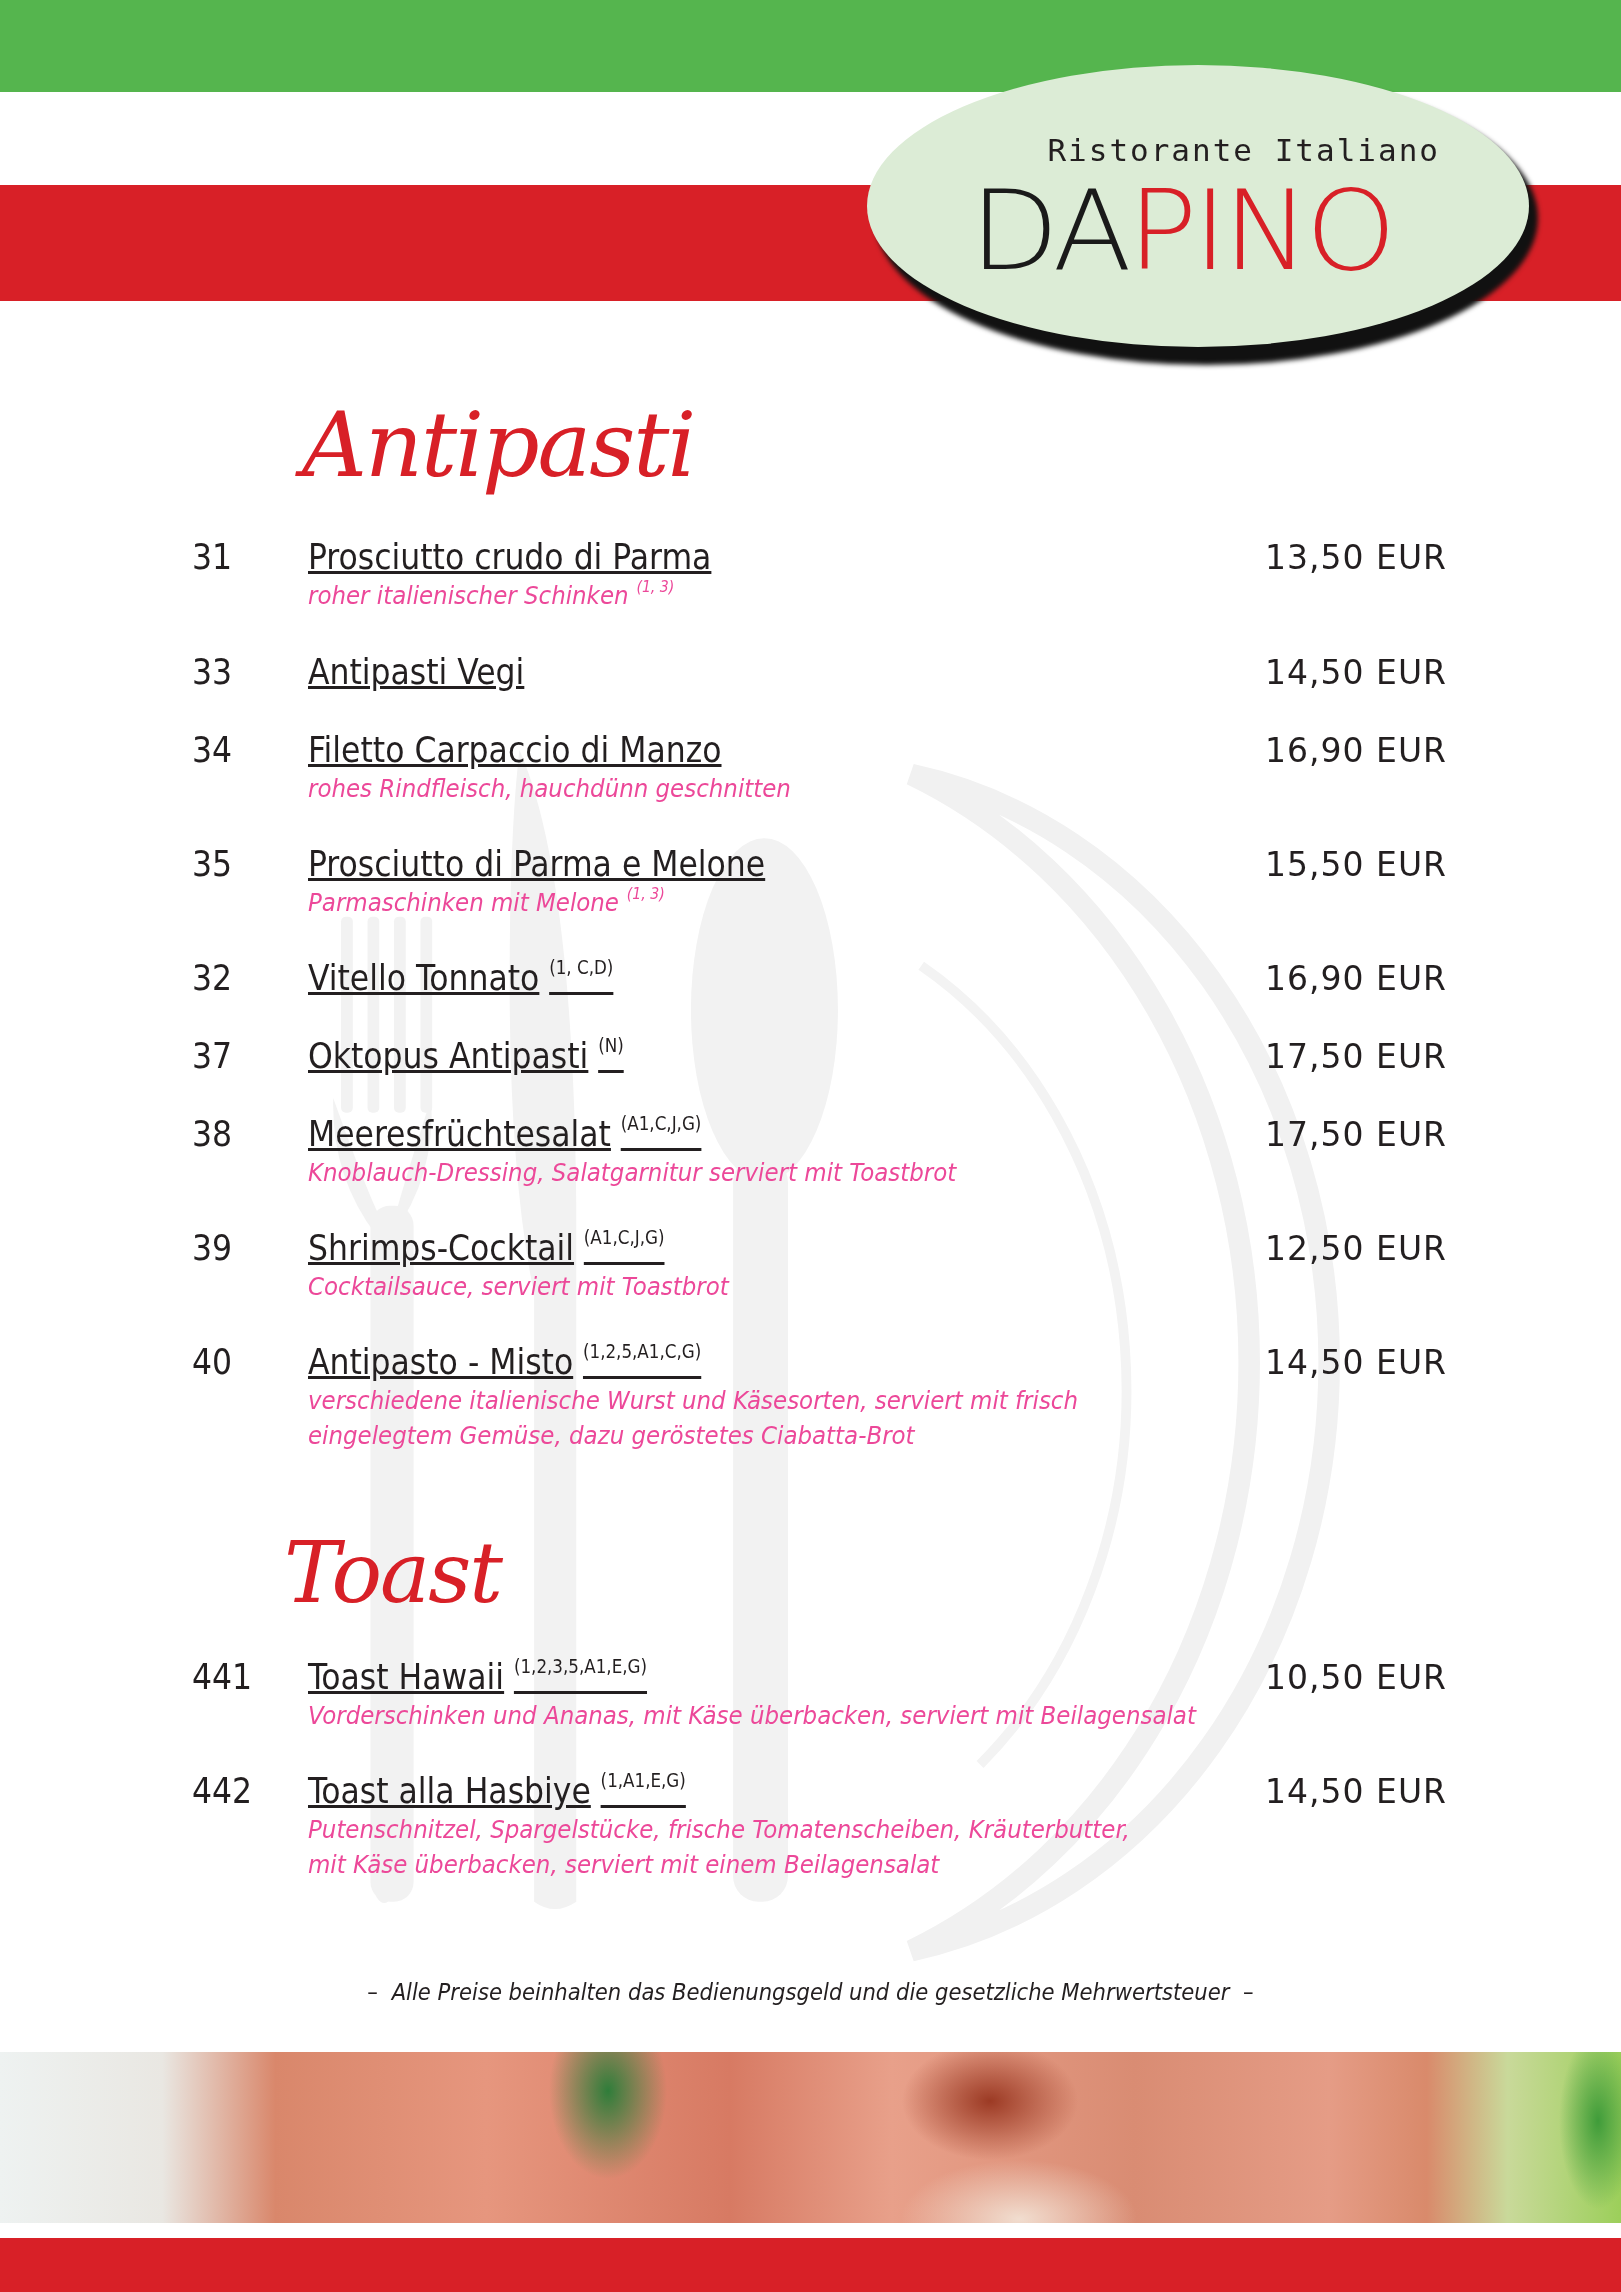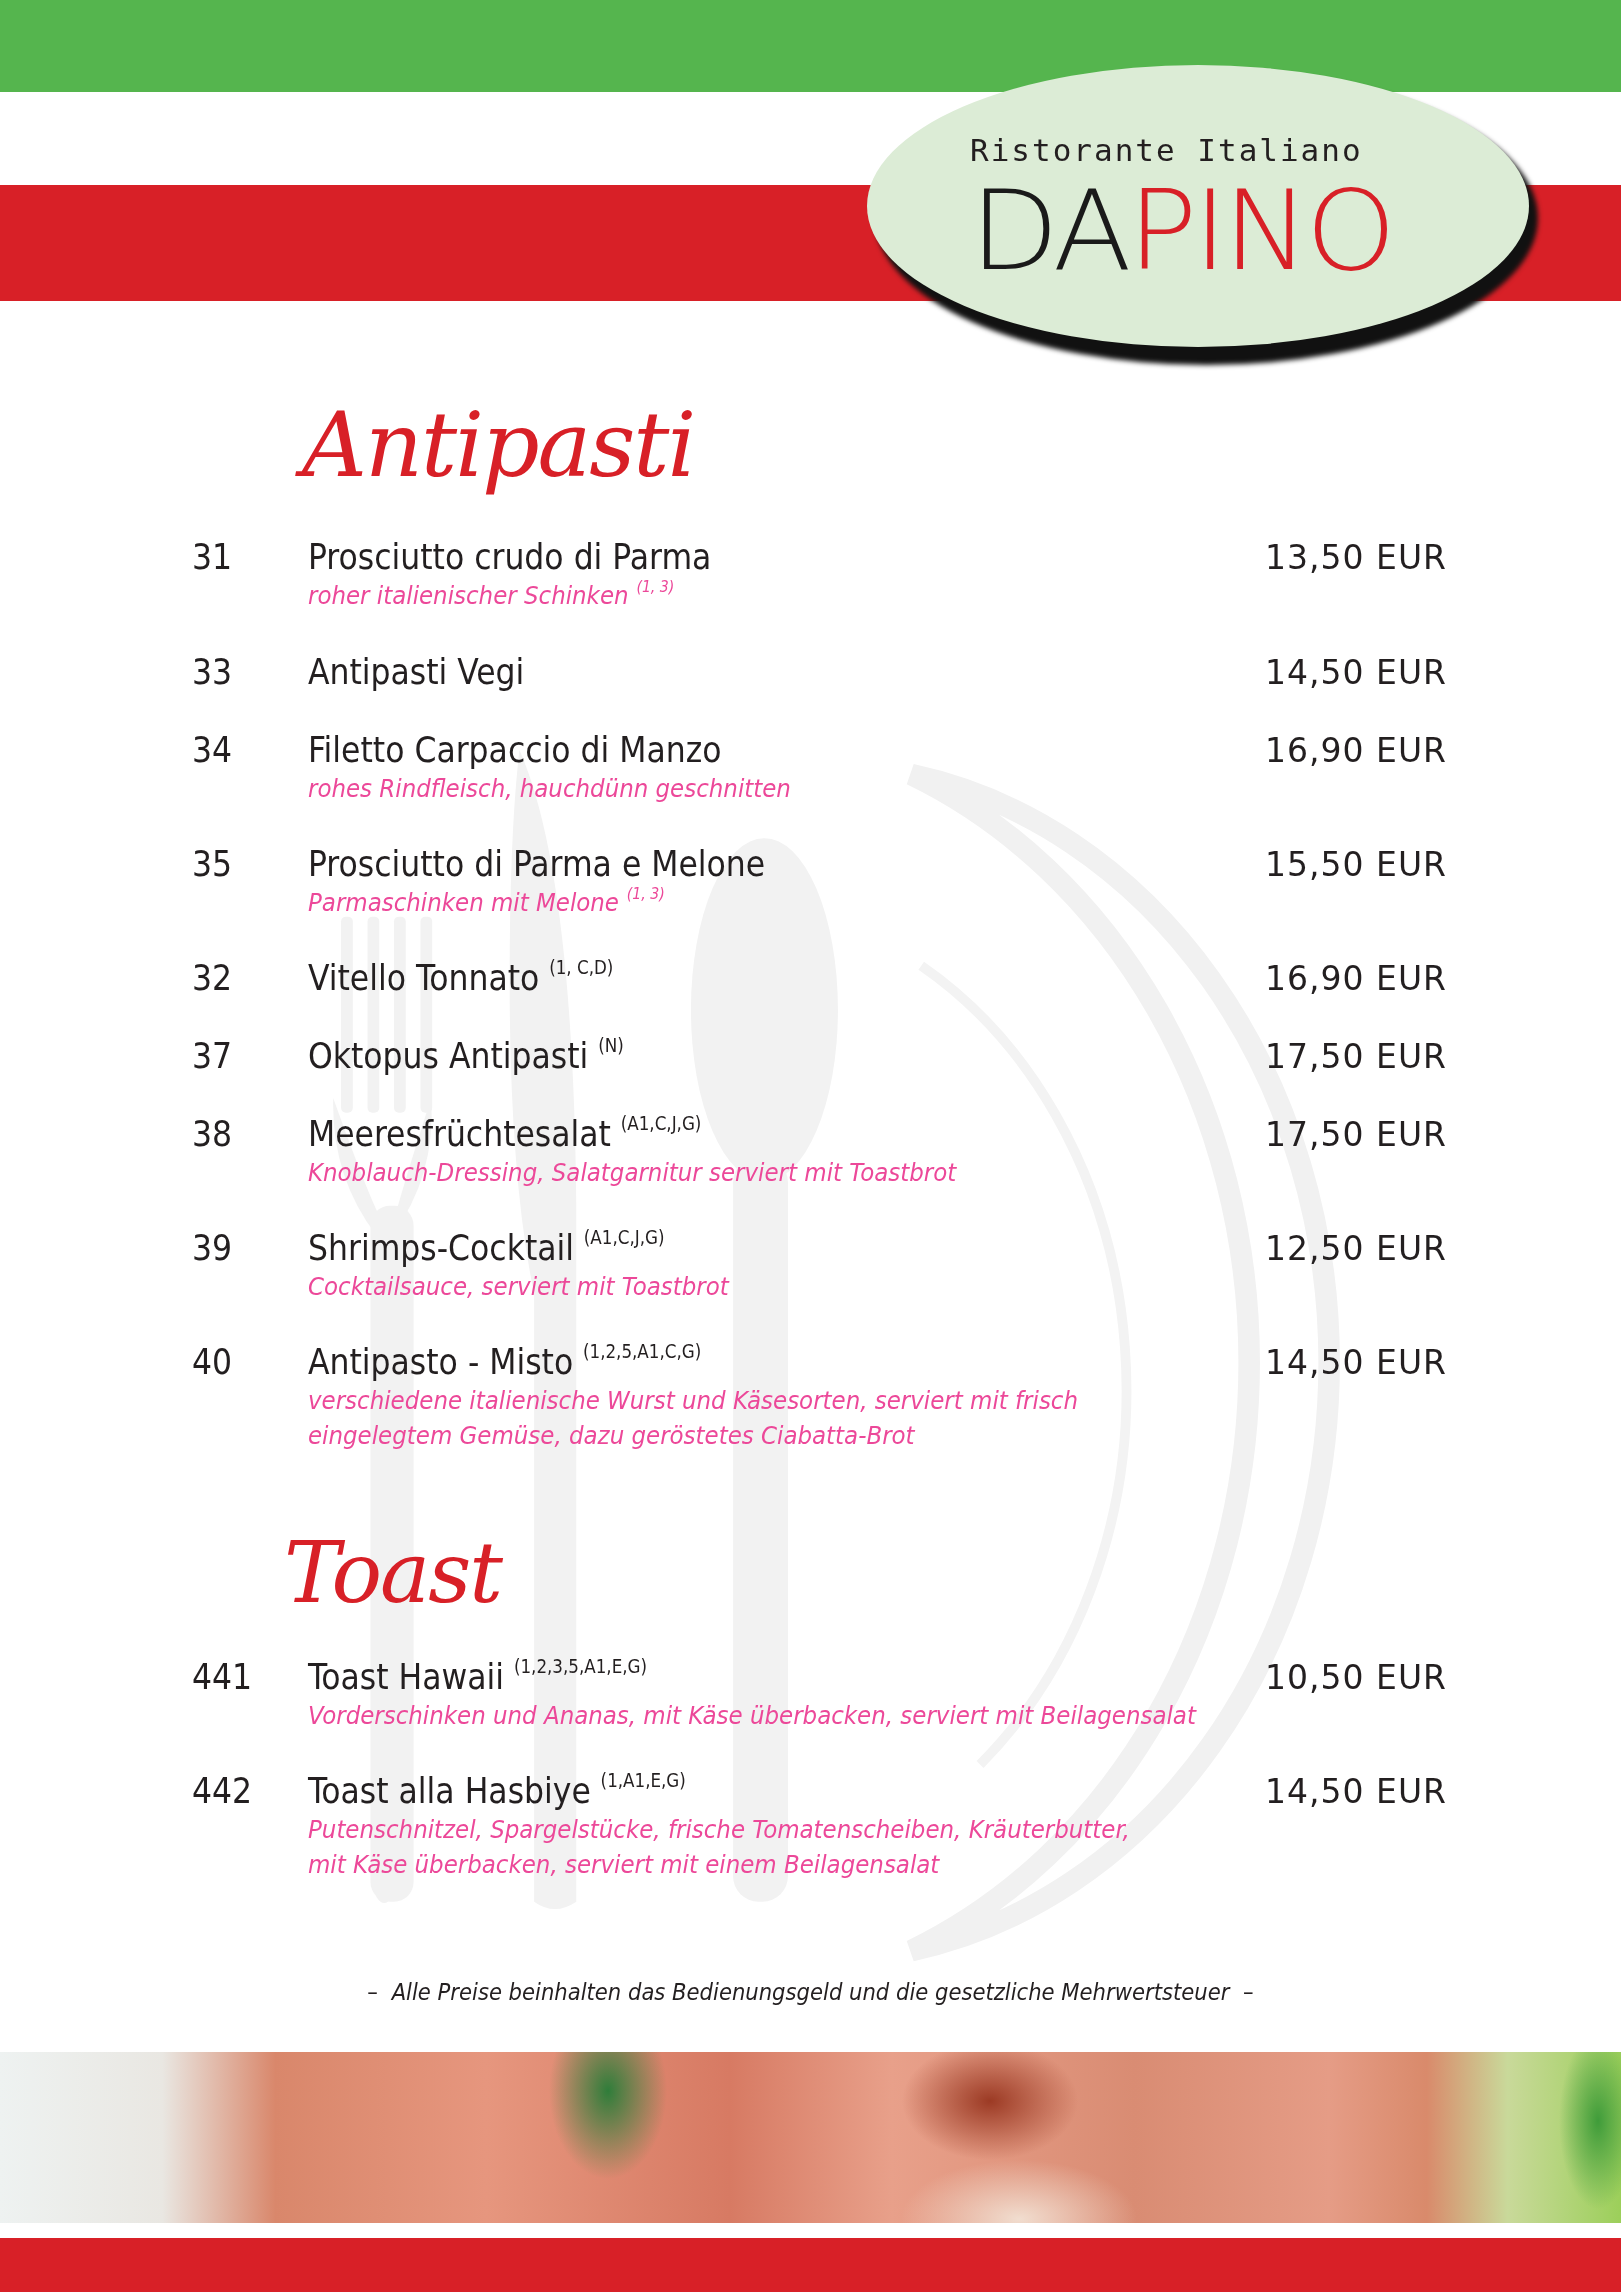--- a/index.html
+++ b/index.html
@@ -7,34 +7,34 @@
   body { position: relative; font-family: "DejaVu Sans Condensed", "DejaVu Sans", sans-serif; color: #231f20; }
 
   .stripe { position: absolute; left: 0; width: 1621px; }
   .stripe-green { top: 0; height: 92px; background: #55b54e; }
   .stripe-white { top: 92px; height: 93px; background: #ffffff; }
   .stripe-red { top: 185px; height: 116px; background: #d82027; }
   .stripe-red-bottom { top: 2238px; height: 55px; background: #d82027; }
 
   .logo-shadow { position: absolute; left: 875px; top: 71px; width: 663px; height: 294px; border-radius: 50%; background: #111; filter: blur(2.9px); }
   .logo-oval { position: absolute; left: 867px; top: 65px; width: 662px; height: 282px; border-radius: 50%; background: #dcecd6; }
-  .logo-sub { position: absolute; left: 970px; top: 132px; width: 470px; text-align: left; font-family: "DejaVu Sans Mono", monospace; font-size: 31px; letter-spacing: 2px; color: #231f20; }
+  .logo-sub { position: absolute; left: 970px; top: 132px; width: 470px; text-align: right; font-family: "DejaVu Sans Mono", monospace; font-size: 31px; letter-spacing: 2px; color: #231f20; }
   .logo-main { position: absolute; left: 970px; top: 176px; font-family: "DejaVu Sans", sans-serif; font-weight: 300; font-size: 110px; line-height: 110px; letter-spacing: -3.9px; transform: scaleX(1.05); transform-origin: left top; }
   .logo-da { color: #1a1a1a; }
   .logo-pino { color: #d82027; }
 
   .watermark { position: absolute; left: 0; top: 0; width: 1621px; height: 2293px; pointer-events: none; }
 
   .section-title { position: absolute; font-family: "DejaVu Serif", serif; font-style: italic; color: #d82027; font-size: 90px; letter-spacing: -2px; }
   .title-antipasti { left: 302px; top: 392px; }
   .title-toast { left: 284px; top: 1524px; font-size: 84px; }
 
   .item { position: absolute; left: 192px; width: 1255px; }
   .item .num { position: absolute; left: 0; top: 0; font-size: 35px; line-height: 43px; color: #231f20; text-align: center; }
-  .item .name { position: absolute; left: 116px; top: 0; font-size: 35px; line-height: 43px; white-space: nowrap; }
+  .item .name { position: absolute; left: 116px; top: 0; font-size: 35px; line-height: 43px; white-space: nowrap; text-decoration: underline; }
   .item .allergen { font-size: 18.6px; position: relative; top: -15.7px; margin-left: 9.8px; }
   .item .desc { position: absolute; left: 116px; top: 42px; font-size: 25.5px; line-height: 35px; font-style: italic; color: #ec4899; white-space: nowrap; }
   .item .desc .allergen { font-size: 15.7px; top: -11.8px; margin-left: 7.8px; }
   .item .price { position: absolute; right: 0; top: 0; font-family: "DejaVu Sans", sans-serif; font-size: 33px; line-height: 43px; letter-spacing: 1px; margin-left: 19px; }
 
   .footnote { position: absolute; left: 0; width: 1621px; top: 1978px; text-align: center; font-size: 23.5px; font-style: italic; color: #231f20; }
   .footnote .dash { font-style: normal; margin: 0 13.7px; }
 
   .photo { position: absolute; left: 0; top: 2052px; width: 1621px; height: 171px;
     background:

